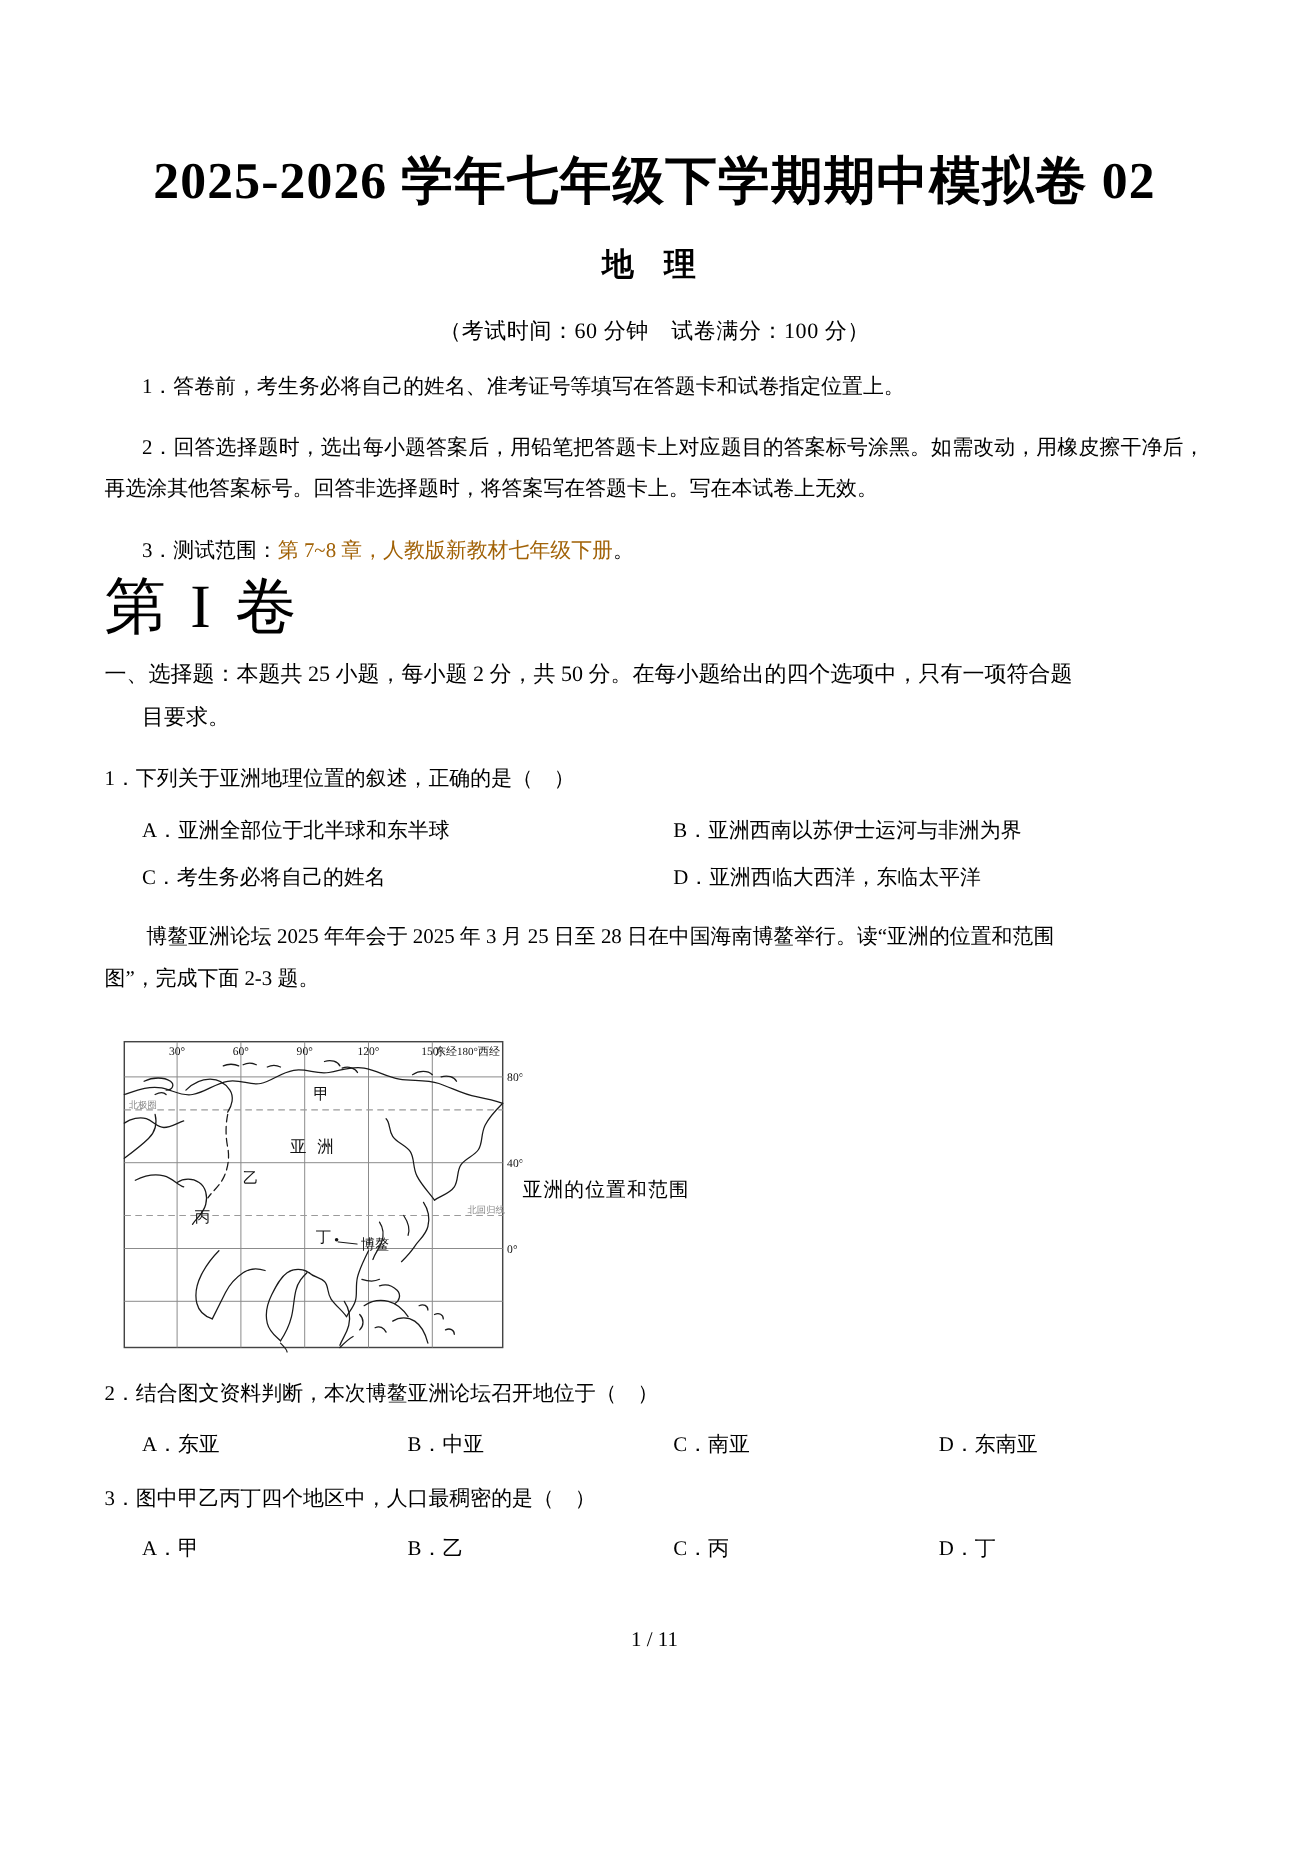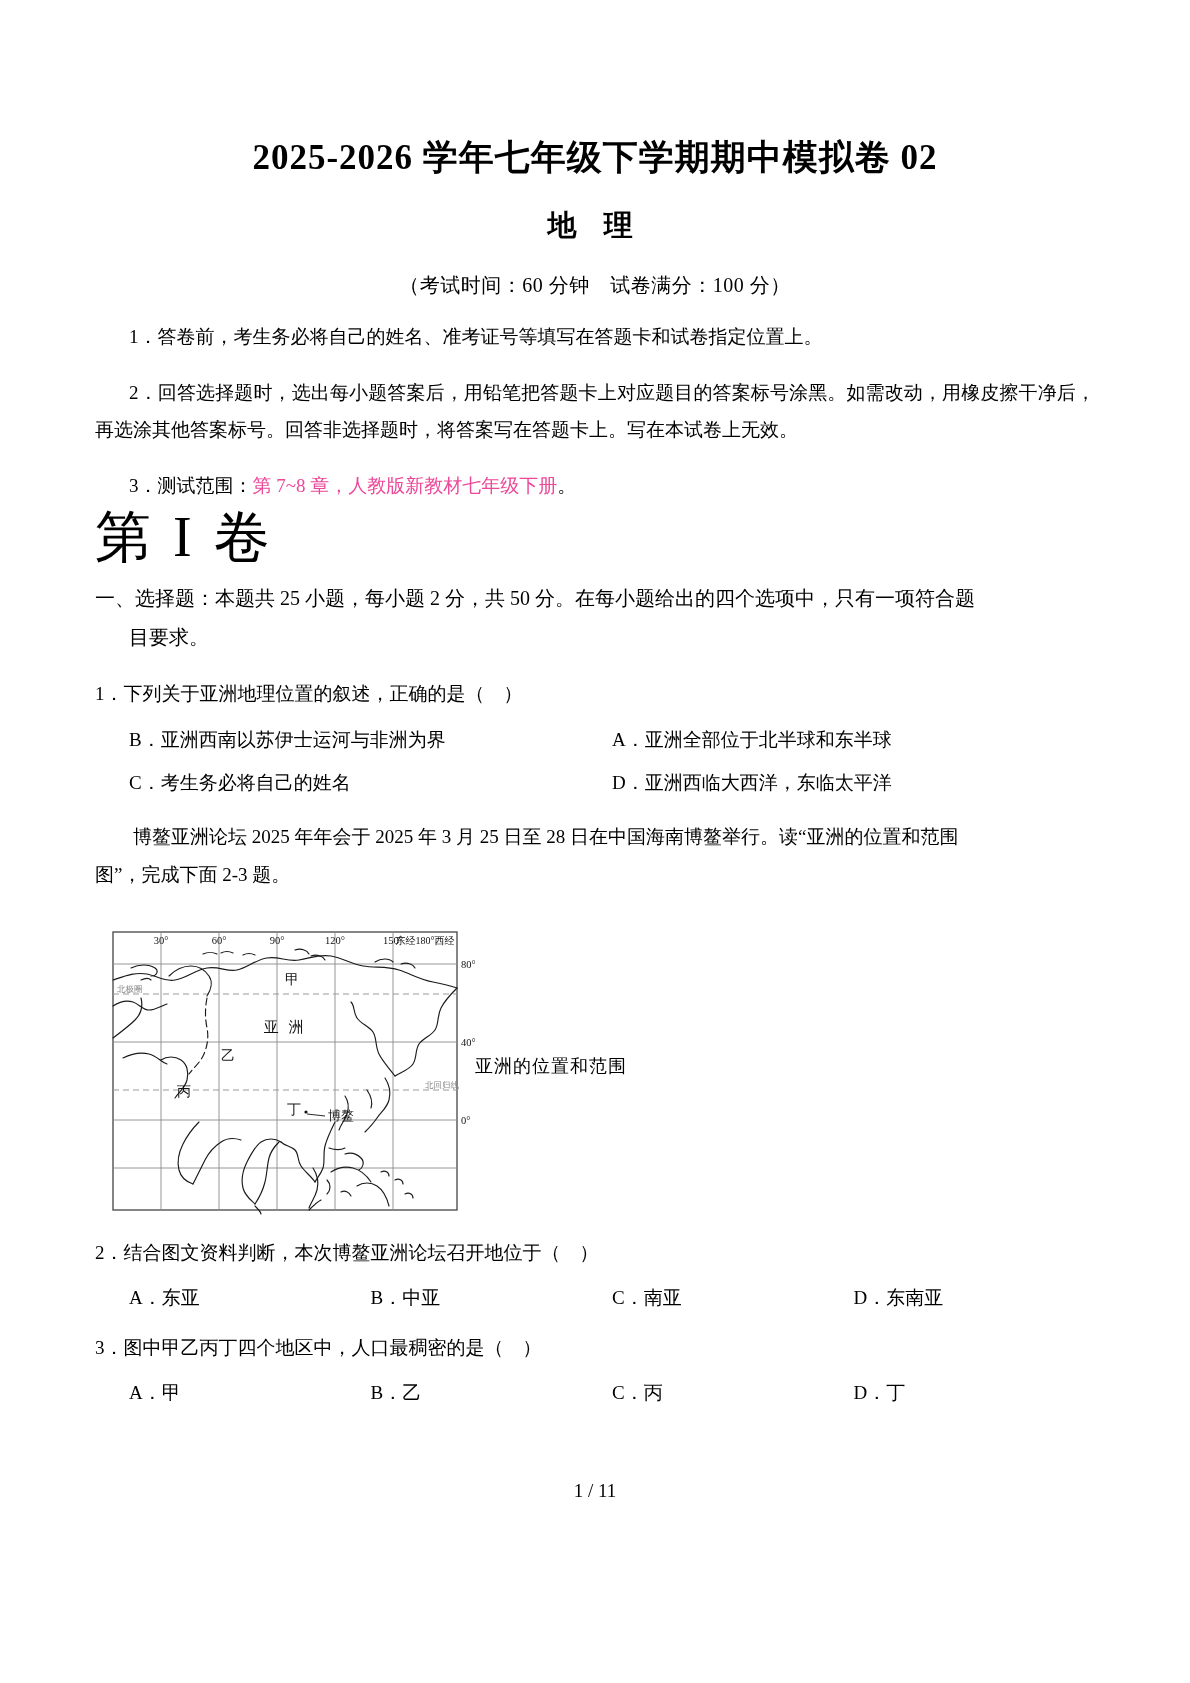--- a/index.html
+++ b/index.html
@@ -17,21 +17,21 @@
     padding:0;
   }
   .inner{
     position:absolute;
     left:95px;top:0;width:1000px;
   }
 
   
   .doc-title{
     text-align:center;
-    font-size:35px;
+    font-size:47px;
     font-weight:700;
     letter-spacing:1px;
     margin-top:136px;
     line-height:1.25;
     font-family:"Liberation Serif","DejaVu Serif",serif;
   }
   .doc-subject{
     text-align:center;
     font-size:29px;
     font-weight:700;
@@ -51,21 +51,21 @@
     font-weight:700;
     margin-top:28px;
   }
   .notice-item{
     font-size:19px;
     margin-top:19px;
     line-height:1.95;
     text-indent:34px;
     text-align:justify;
   }
-  .red{color:#ec4899;}
+  .red{color:#a16207;}
 
   
   .vol-heading{
     text-align:left;
     font-size:56px;
     margin-top:0;
     letter-spacing:4px;
     line-height:1.2;
   }
 
@@ -139,22 +139,22 @@
     <div class="notice-item">1．答卷前，考生务必将自己的姓名、准考证号等填写在答题卡和试卷指定位置上。</div>
     <div class="notice-item">2．回答选择题时，选出每小题答案后，用铅笔把答题卡上对应题目的答案标号涂黑。如需改动，用橡皮擦干净后，再选涂其他答案标号。回答非选择题时，将答案写在答题卡上。写在本试卷上无效。</div>
     <div class="notice-item"><span>3．测试范围：</span><span class="red">第 7~8 章，人教版新教材七年级下册</span><span>。</span></div>
 
     <div class="vol-heading">第 I 卷</div>
 
     <div class="section-line"><span>一、选择题：本题共 25 小题，每小题 2 分，共 50 分。在每小题给出的四个选项中，只有一项符合题</span><span class="cont">目要求。</span></div>
 
     <div class="q"><span>1．</span><span>下列关于亚洲地理位置的叙述，正确的是（　）</span></div>
     <div class="opts two">
+      <div>A．亚洲全部位于北半球和东半球</div>
       <div>B．亚洲西南以苏伊士运河与非洲为界</div>
-      <div>A．亚洲全部位于北半球和东半球</div>
     </div>
     <div class="opts two">
       <div>C．考生务必将自己的姓名</div>
       <div>D．亚洲西临大西洋，东临太平洋</div>
     </div>
 
     <div class="passage"><span>博鳌亚洲论坛 2025 年年会于 2025 年 3 月 25 日至 28 日在中国海南博鳌举行。读“亚洲的位置和范围</span><span class="l2">图”，完成下面 2-3 题。</span></div>
 
     <div class="figure">
       <div class="map-wrap">

